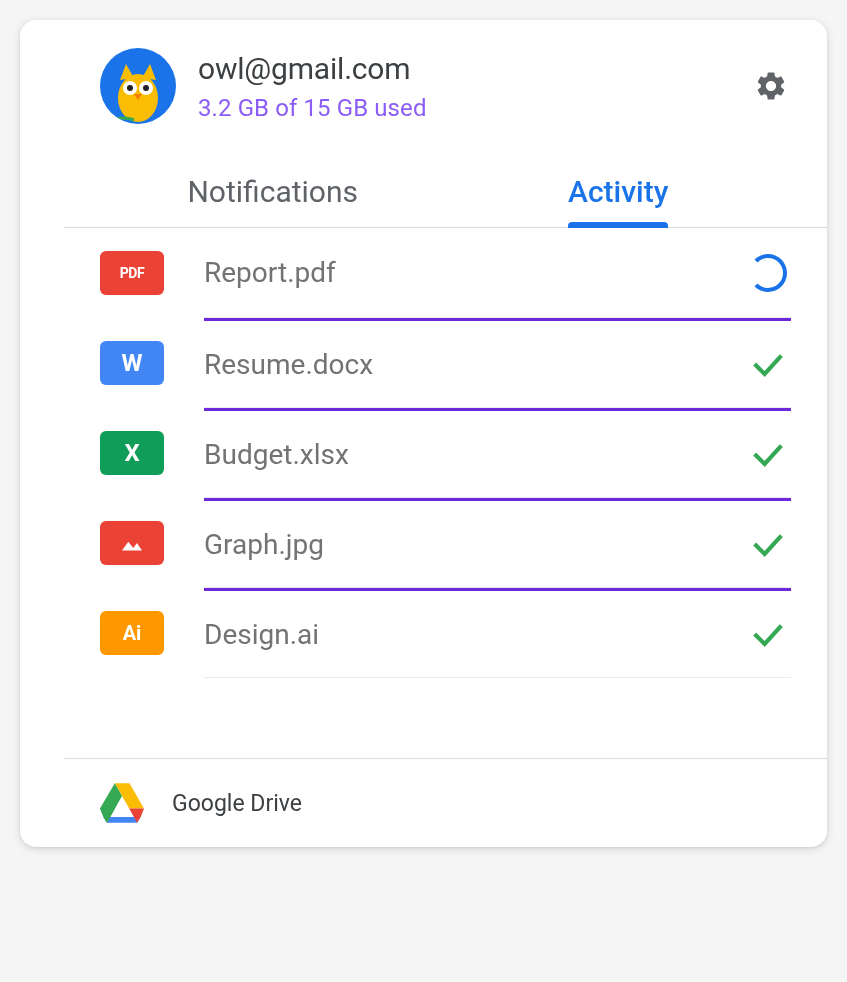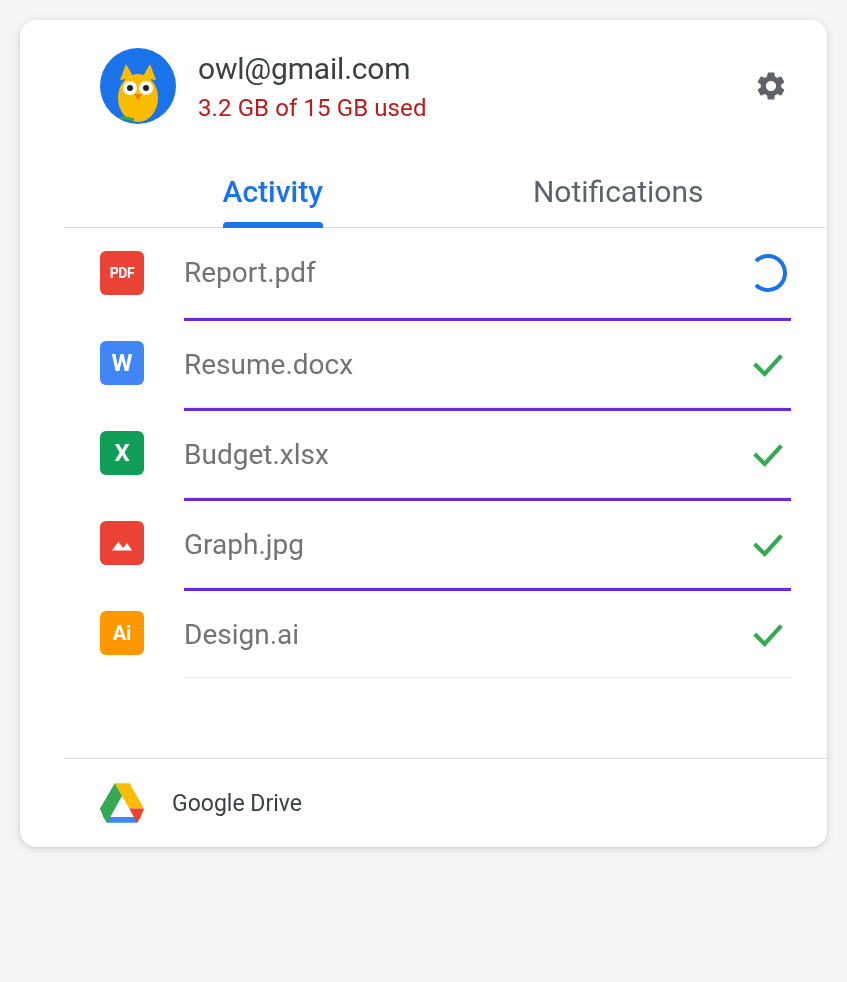--- a/index.html
+++ b/index.html
@@ -44,21 +44,21 @@
       flex: 1;
     }
     .email {
       font-size: 30px;
       color: #3c4043;
       font-weight: 400;
       letter-spacing: -0.2px;
     }
     .storage {
       font-size: 24px;
-      color: #b91c1c;
+      color: #8b5cf6;
       margin-top: 8px;
       letter-spacing: 0.1px;
     }
     .settings-btn {
       width: 40px;
       height: 40px;
       display: flex;
       align-items: center;
       justify-content: center;
       cursor: pointer;
@@ -106,21 +106,21 @@
     .file-row + .file-row .file-name-wrap {
       border-top: 3px solid #6d28d9;
     }
     .file-row .file-name-wrap {
       border-bottom: 1px solid #e8eaed;
     }
     .file-row:first-child .file-name-wrap {
       border-top: none;
     }
     .file-icon {
-      width: 44px;
+      width: 64px;
       height: 44px;
       border-radius: 6px;
       display: flex;
       align-items: center;
       justify-content: center;
       color: #fff;
       font-weight: 700;
       font-size: 15px;
       flex-shrink: 0;
       margin-right: 40px;
@@ -202,25 +202,25 @@
       <div class="storage">3.2 GB of 15 GB used</div>
     </div>
     <div class="settings-btn">
       <svg width="34" height="34" viewBox="0 0 24 24">
         <path fill="#5f6368" d="M19.14,12.94c0.04-0.3,0.06-0.61,0.06-0.94c0-0.32-0.02-0.64-0.07-0.94l2.03-1.58c0.18-0.14,0.23-0.41,0.12-0.61 l-1.92-3.32c-0.12-0.22-0.37-0.29-0.59-0.22l-2.39,0.96c-0.5-0.38-1.03-0.7-1.62-0.94L14.4,2.81c-0.04-0.24-0.24-0.41-0.48-0.41 h-3.84c-0.24,0-0.43,0.17-0.47,0.41L9.25,5.35C8.66,5.59,8.12,5.92,7.63,6.29L5.24,5.33c-0.22-0.08-0.47,0-0.59,0.22L2.74,8.87 C2.62,9.08,2.66,9.34,2.86,9.48l2.03,1.58C4.84,11.36,4.8,11.69,4.8,12s0.02,0.64,0.07,0.94l-2.03,1.58 c-0.18,0.14-0.23,0.41-0.12,0.61l1.92,3.32c0.12,0.22,0.37,0.29,0.59,0.22l2.39-0.96c0.5,0.38,1.03,0.7,1.62,0.94l0.36,2.54 c0.05,0.24,0.24,0.41,0.48,0.41h3.84c0.24,0,0.44-0.17,0.47-0.41l0.36-2.54c0.59-0.24,1.13-0.56,1.62-0.94l2.39,0.96 c0.22,0.08,0.47,0,0.59-0.22l1.92-3.32c0.12-0.22,0.07-0.47-0.12-0.61L19.14,12.94z M12,15.6c-1.98,0-3.6-1.62-3.6-3.6 s1.62-3.6,3.6-3.6s3.6,1.62,3.6,3.6S13.98,15.6,12,15.6z"></path>
       </svg>
     </div>
   </div>
 
   <div class="tabs">
+    <div class="tab">
+      <span>Notifications</span>
+    </div>
     <div class="tab active">
       <span>Activity</span>
-    </div>
-    <div class="tab">
-      <span>Notifications</span>
     </div>
   </div>
 
   <div class="file-list">
 
     <div class="file-row">
       <div class="file-icon icon-pdf">
         <span>PDF</span>
       </div>
       <div class="file-name-wrap">

